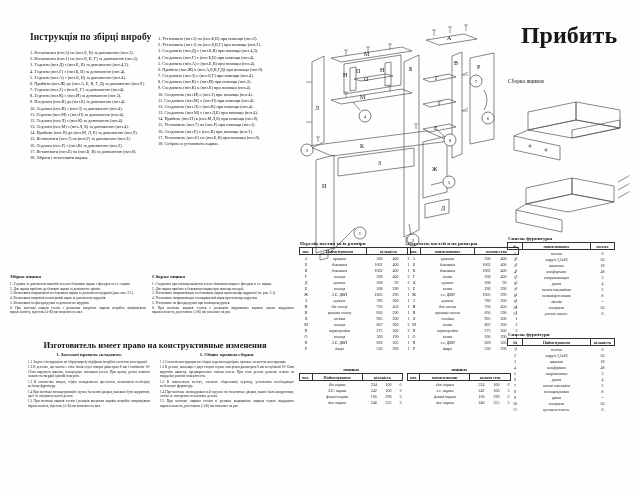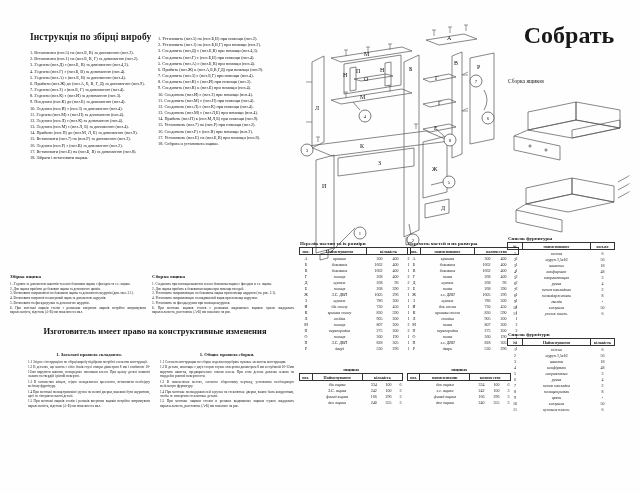--- a/index.html
+++ b/index.html
@@ -30,21 +30,21 @@
   .parts td:nth-child(4){width:14px;text-align:right;}
   .parts td:nth-child(5){width:9px;text-align:right;}
   .hw td:nth-child(1){width:13px;text-align:center;}
   .hw td:nth-child(2){width:66px;text-align:center;font-style:italic;}
   .hw td:nth-child(3){width:22px;text-align:center;}
 
   
   .fine{position:absolute;font-size:3.4px;line-height:1.25;text-align:justify;color:#222;}
   .fine h2{margin:0 0 1.5px 0;font-size:5px;font-weight:bold;text-align:left;}
   .fine .li{margin-bottom:.5px;}
-  .maker-note{position:absolute;left:10px;top:326px;width:290px;text-align:center;
+  .maker-note{position:absolute;left:10px;top:340px;width:290px;text-align:center;
               font-size:8.5px;font-weight:bold;}
   .rules{position:absolute;font-size:3.4px;line-height:1.3;text-align:justify;color:#222;}
   .rules h3{margin:0 0 2px 0;font-size:4.6px;font-weight:bold;text-align:center;}
   .rules .li{margin-bottom:1px;}
 
   
   svg{position:absolute;}
   svg polygon,svg path,svg line,svg rect{fill:none;stroke:#555;stroke-width:.7;stroke-linejoin:round;}
   svg circle{fill:#fff;stroke:#444;stroke-width:.7;}
   svg text{fill:#111;stroke:none;font-family:"Liberation Serif",serif;}
@@ -97,21 +97,21 @@
         <div class="li">12. Соединить (поз.Л) с (поз.К) при помощи (поз.4).</div>
         <div class="li">13. Соединить (поз.М) с (поз.Л,Б) при помощи (поз.4).</div>
         <div class="li">14. Прибить (поз.П) к (поз.М,Л,Б) при помощи (поз.9).</div>
         <div class="li">15. Установить (поз.7) на (поз.Р) при помощи (поз.2).</div>
         <div class="li">16. Соединить (поз.Р) с (поз.В) при помощи (поз.2).</div>
         <div class="li">17. Установить (поз.Е) на (поз.Б,В) при помощи (поз.8).</div>
         <div class="li">18. Собрать и установить ящики.</div>
       </div>
   </div>
 
-  <div class="brand-title">Собрать</div>
+  <div class="brand-title">Прибить</div>
   <div class="drawers-label">Сборка ящиков</div>
 
   <svg style="left:500px;top:86px;" width="140" height="152" viewBox="0 0 140 152">
 
     <polygon points="28,44 76,34 120,42 72,52"></polygon>
     <polygon points="28,44 76,34 76,16 28,26"></polygon>
     <polygon points="76,34 120,42 120,24 76,16"></polygon>
     <polygon points="72,52 120,42 120,34 72,44"></polygon>
     <polygon points="14,50 60,60 60,74 14,64"></polygon>
     <circle cx="30" cy="60" r="1.1"></circle>

